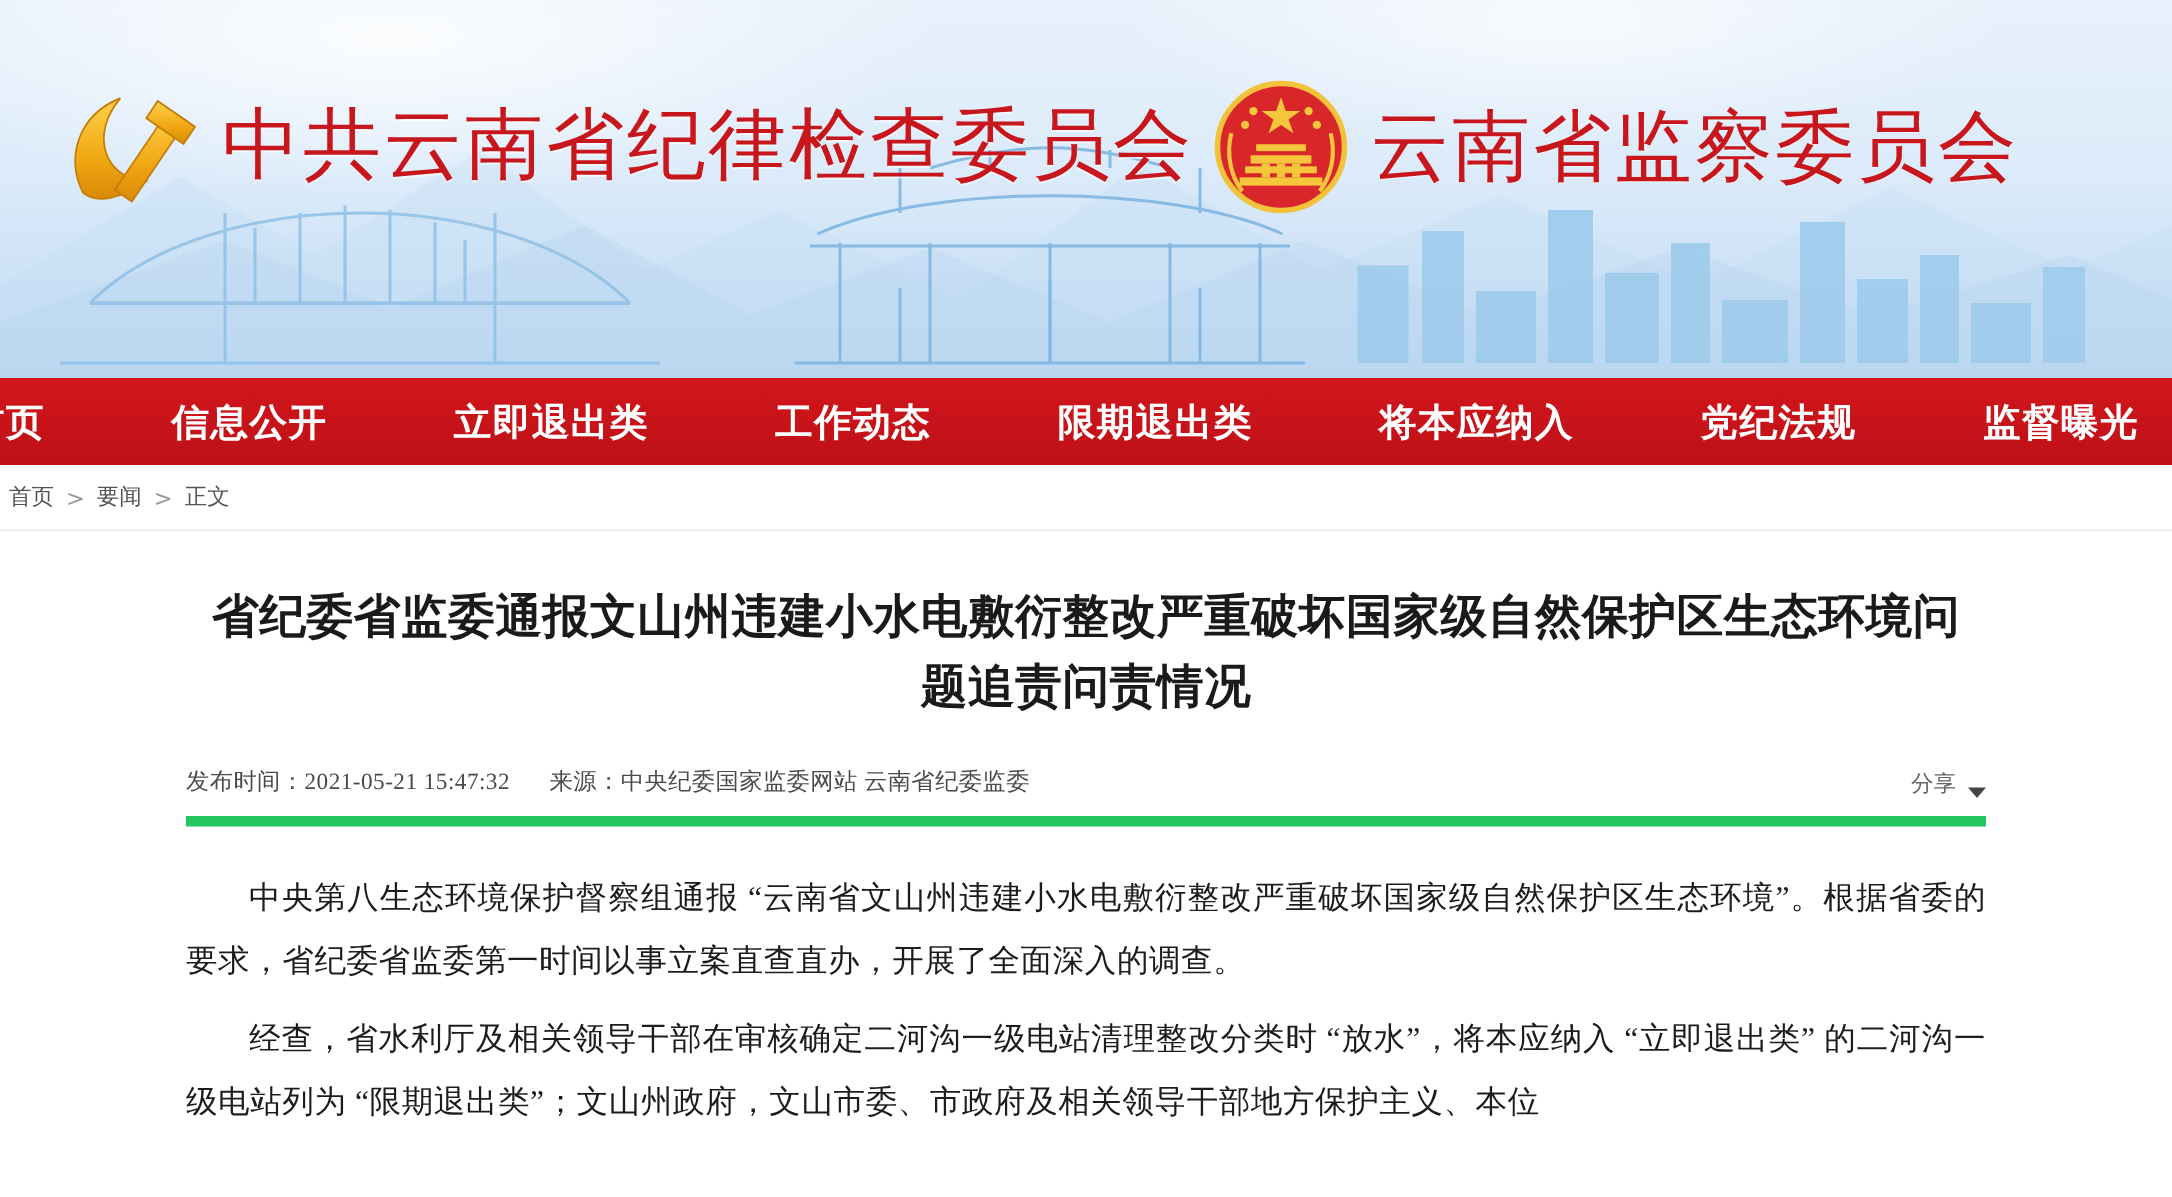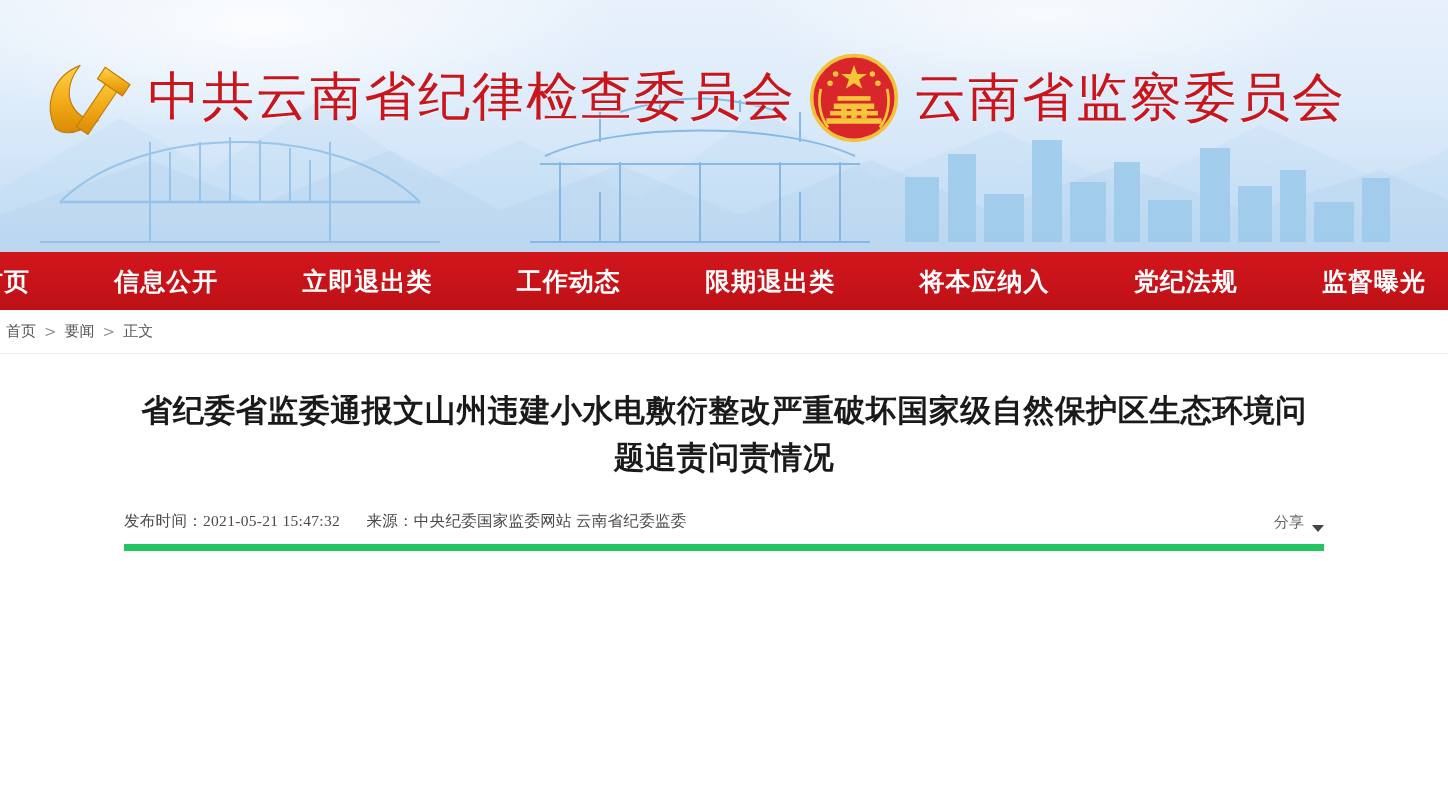--- a/index.html
+++ b/index.html
@@ -273,13 +273,17 @@
       <span>发布时间：2021-05-21 15:47:32</span>
       <span class="gap"></span>
       <span>来源：中央纪委国家监委网站 云南省纪委监委</span>
     </div>
     <div class="meta-right">
       <span>分享</span>
       <span class="caret"></span>
     </div>
   </div>
 
+  <div class="body-text">
+    <p>中央第八生态环境保护督察组通报 “云南省文山州违建小水电敷衍整改严重破坏国家级自然保护区生态环境”。根据省委的要求，省纪委省监委第一时间以事立案直查直办，开展了全面深入的调查。</p>
+    <p>经查，省水利厅及相关领导干部在审核确定二河沟一级电站清理整改分类时 “放水”，将本应纳入 “立即退出类” 的二河沟一级电站列为 “限期退出类”；文山州政府，文山市委、市政府及相关领导干部地方保护主义、本位</p>
+  </div>
 </div>
 
 </body></html>

